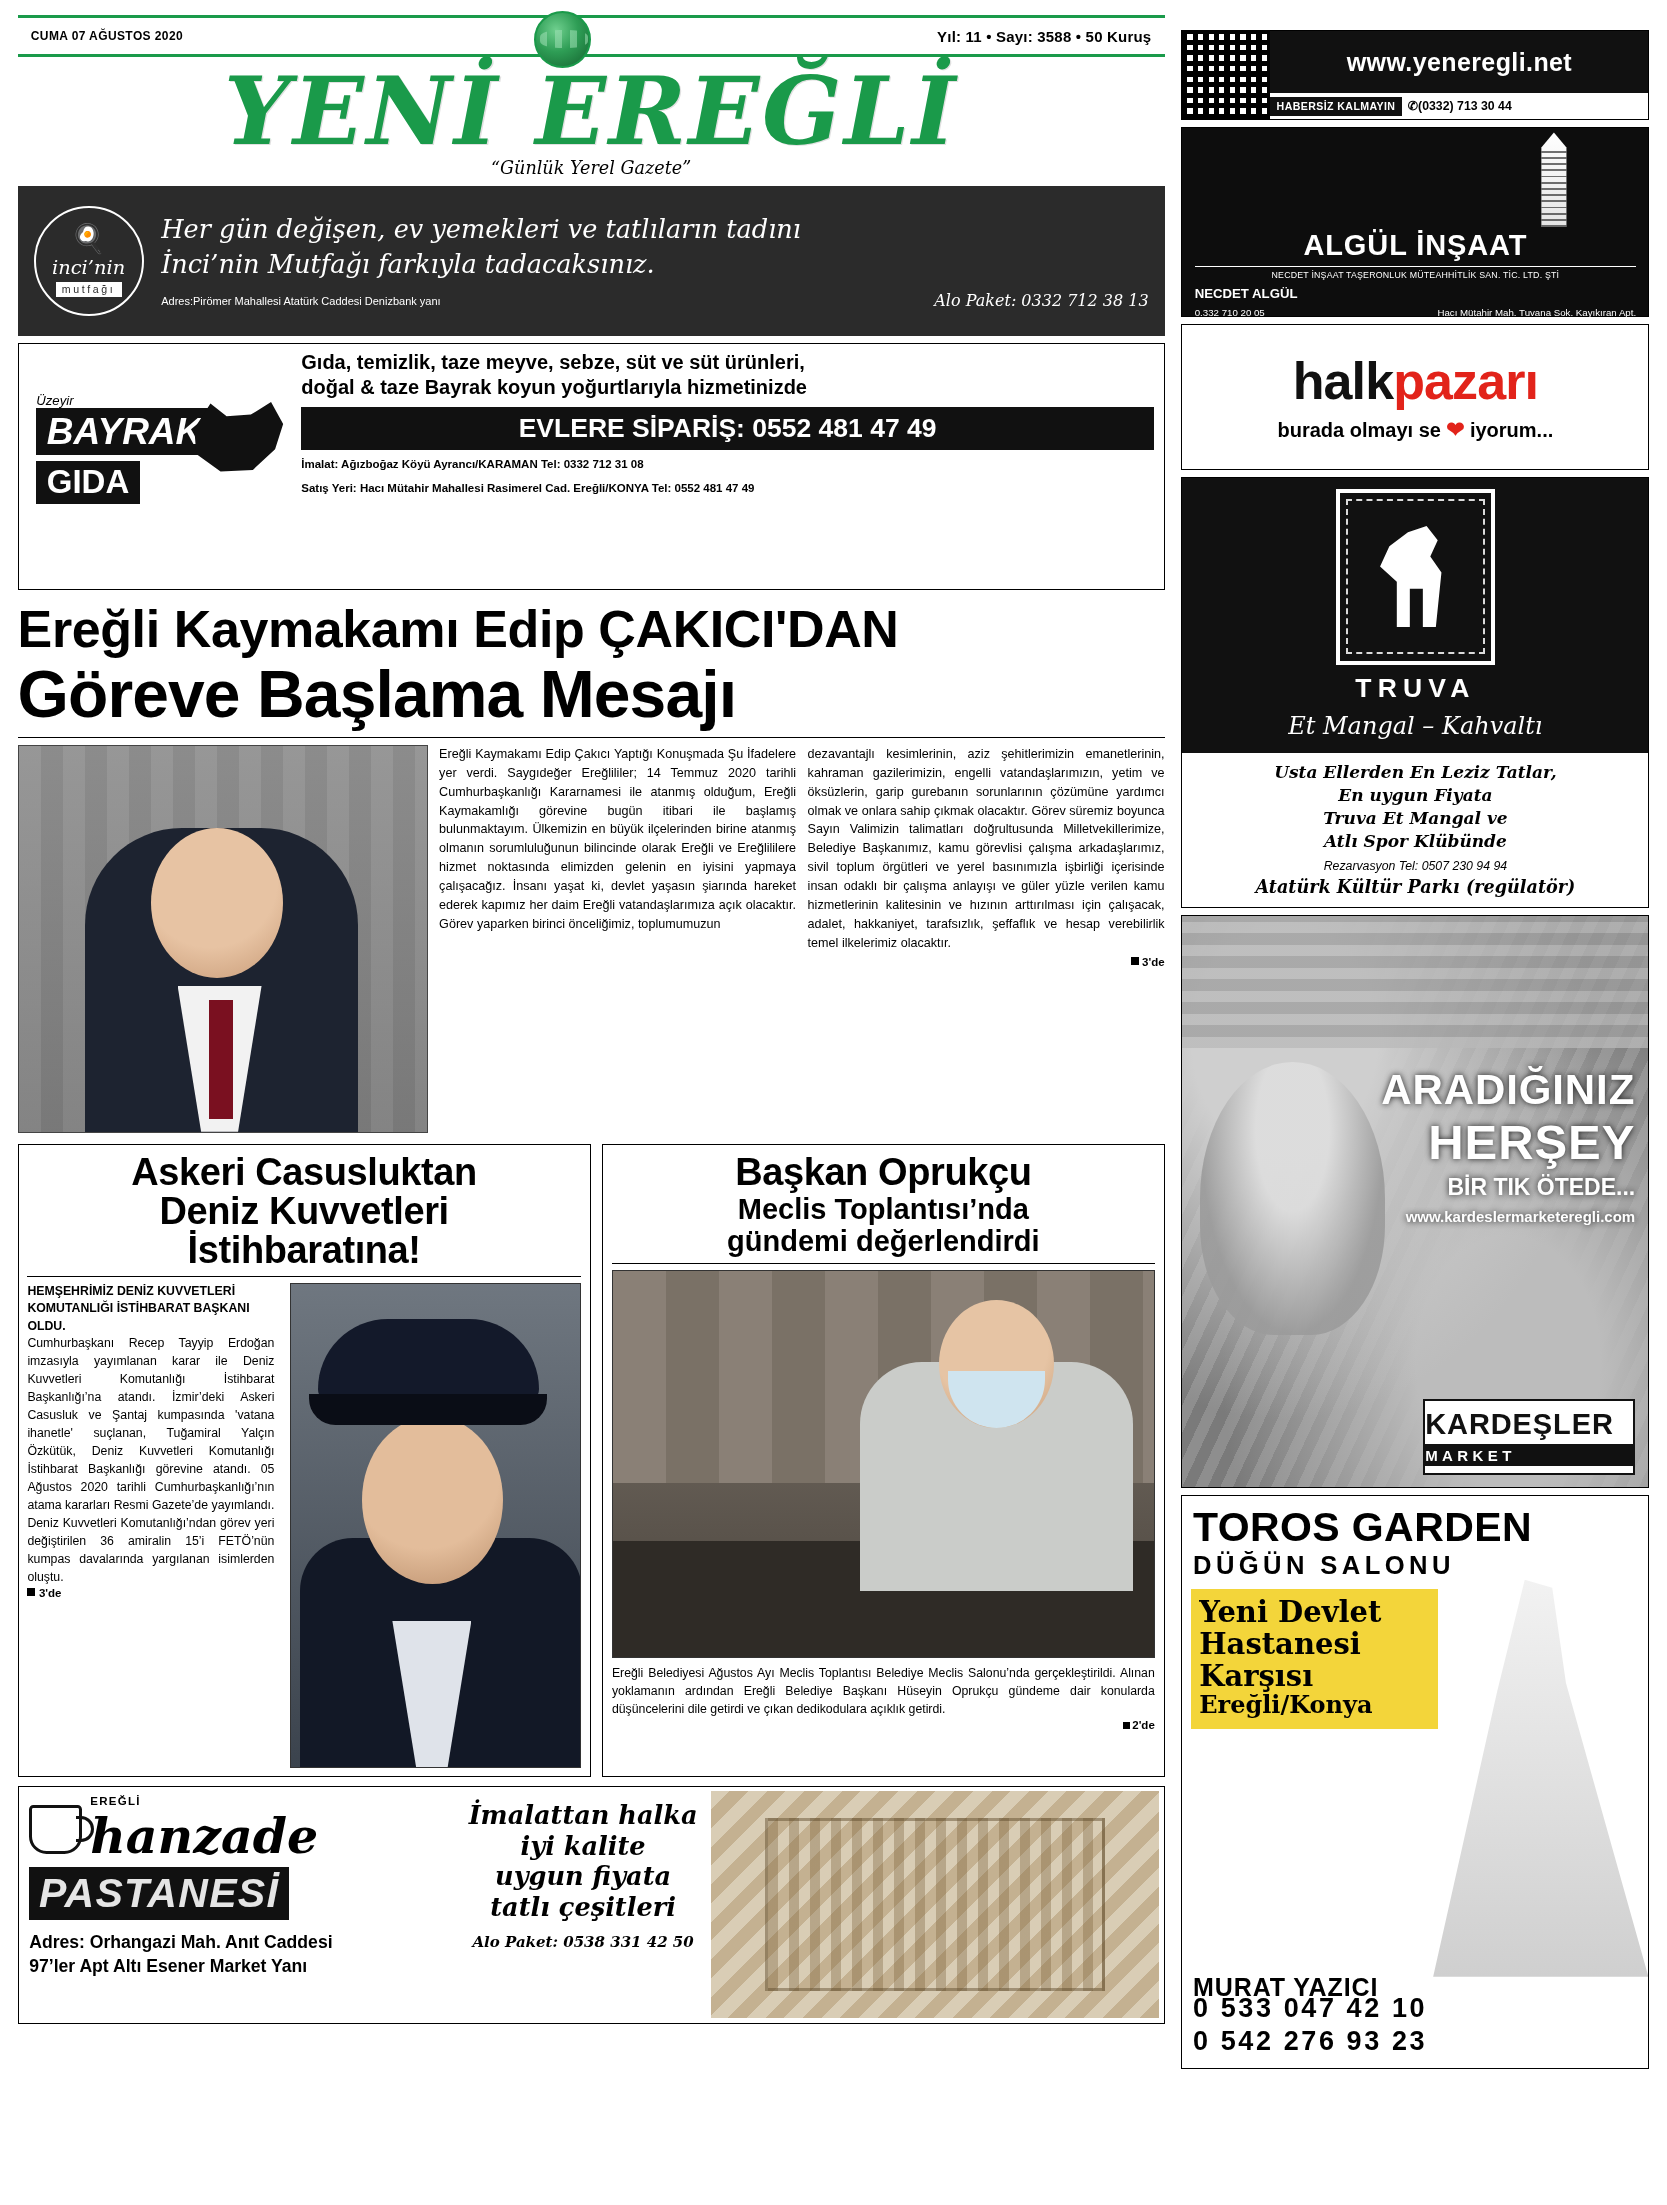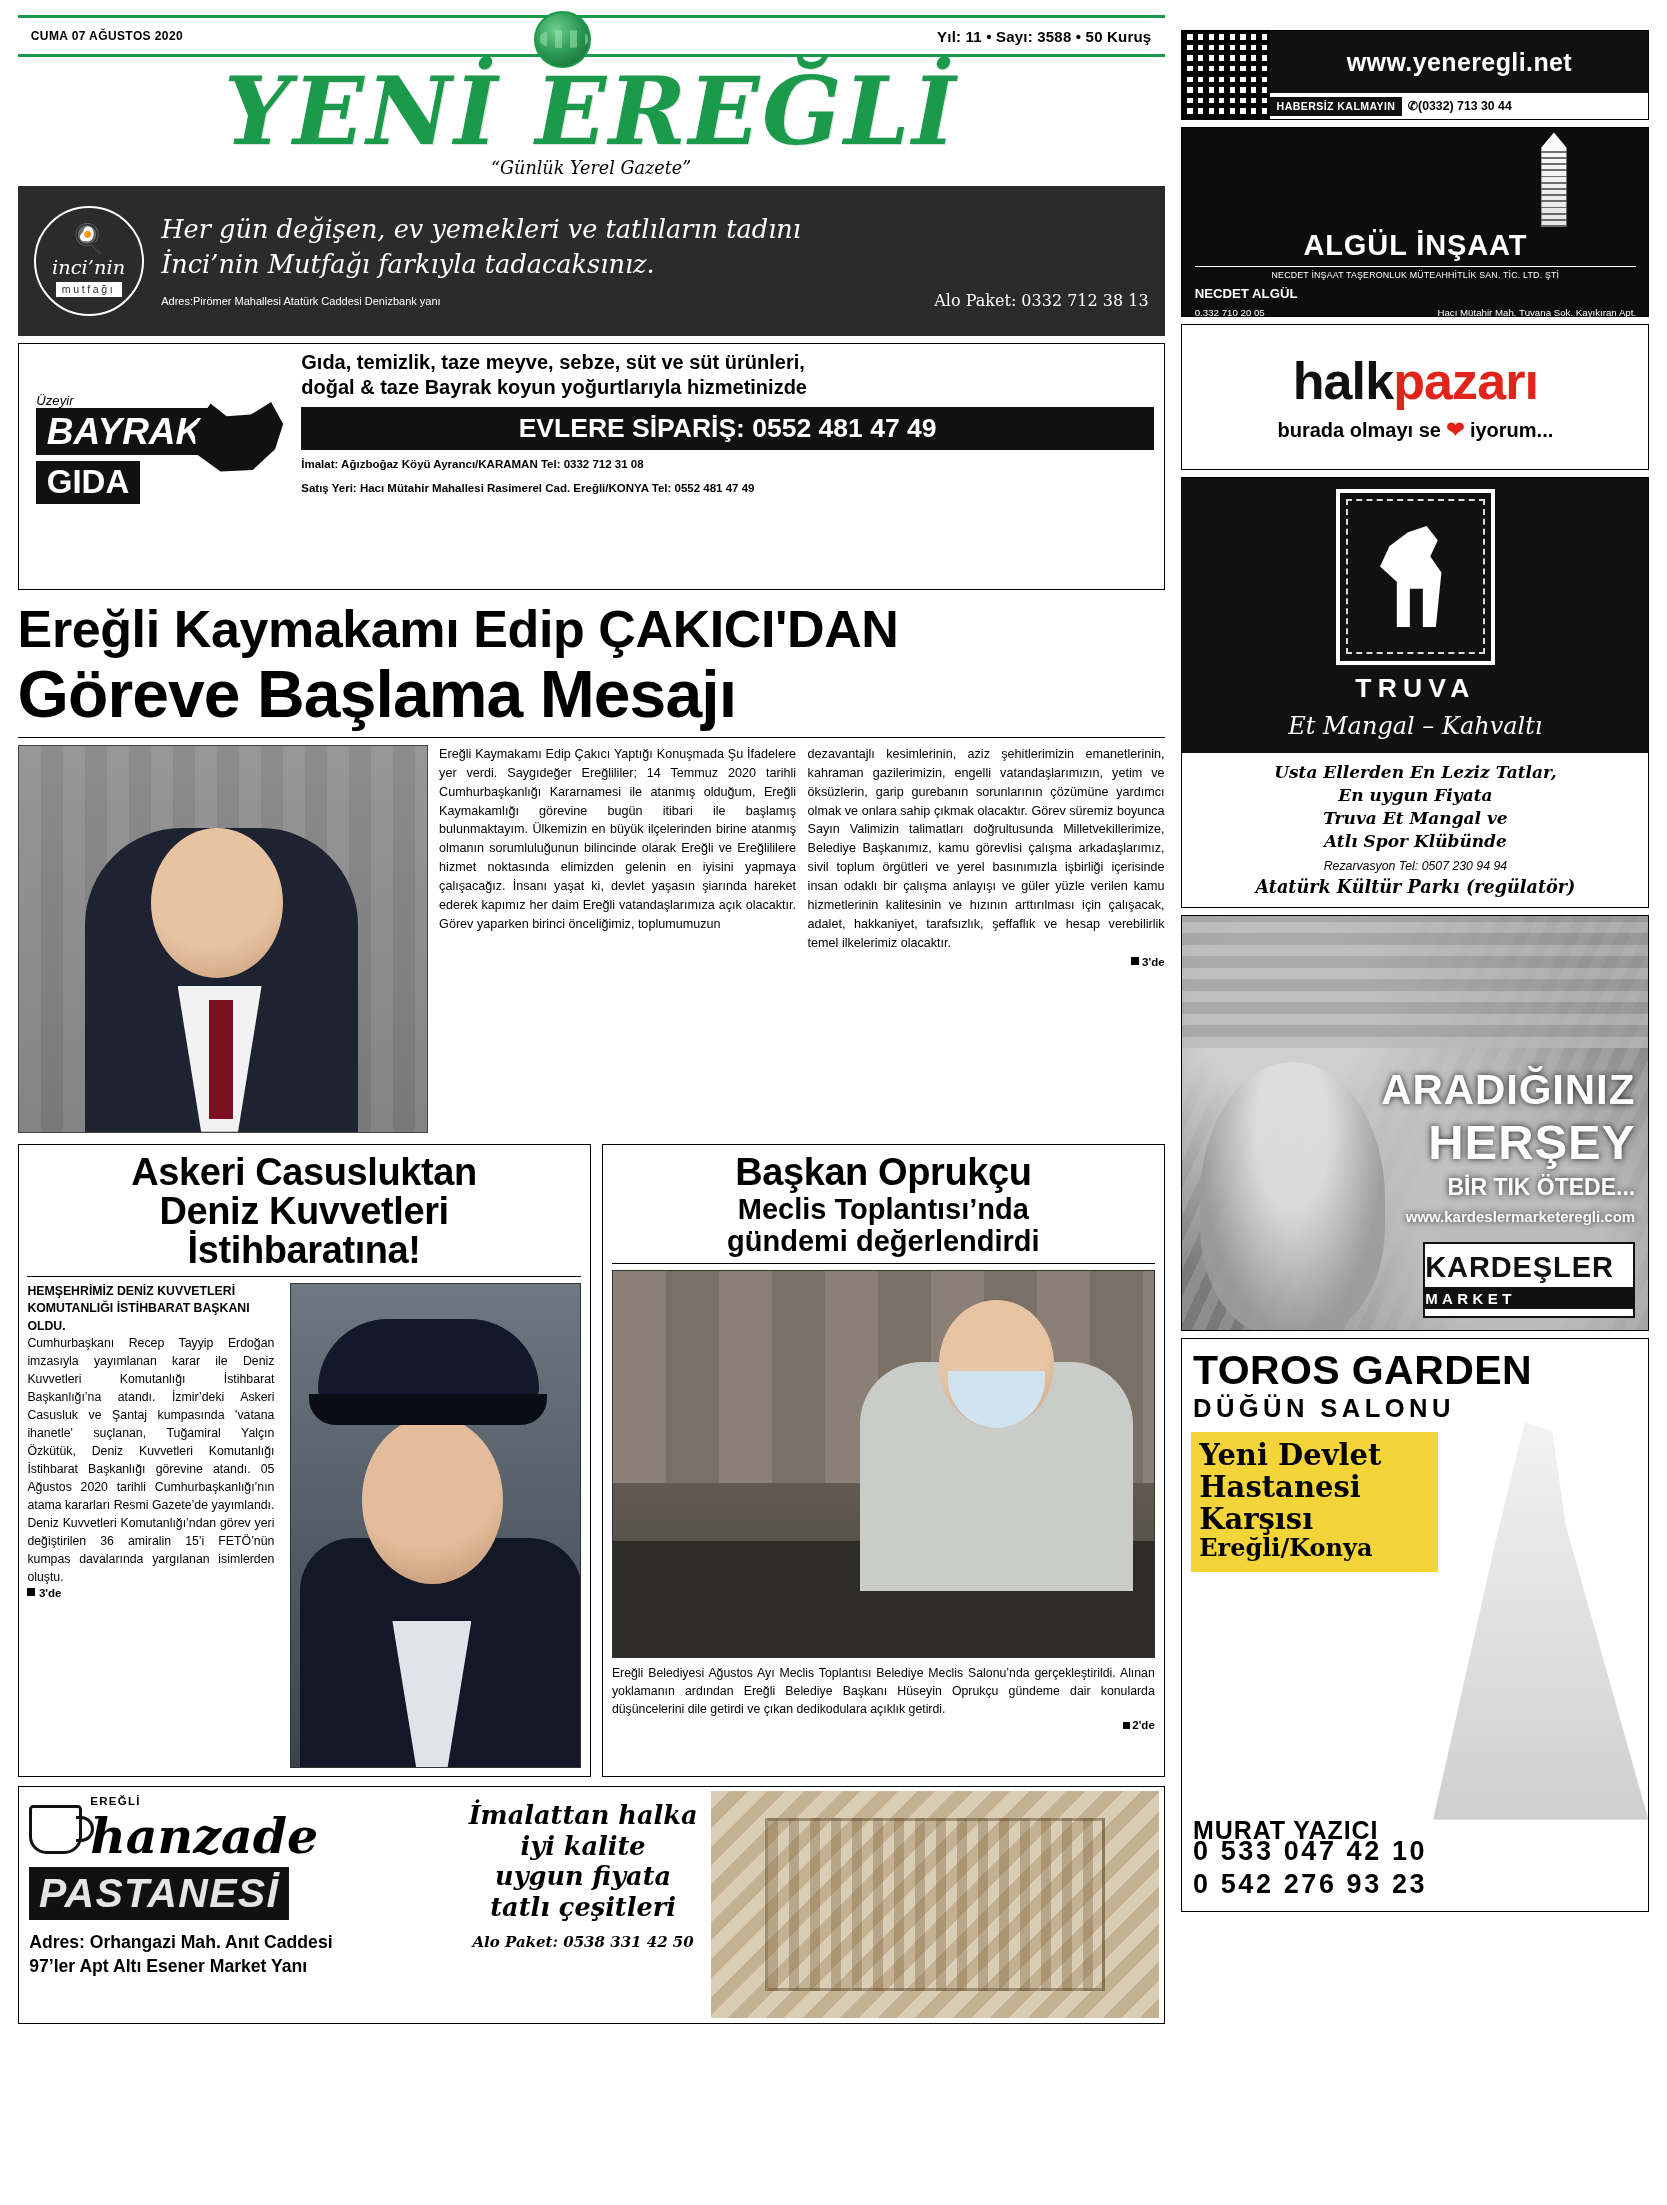--- a/index.html
+++ b/index.html
@@ -102,21 +102,21 @@
      clip-path: polygon(30% 100%, 30% 55%, 12% 40%, 22% 20%, 42% 6%, 62% 0%, 74% 14%, 66% 30%, 78% 46%, 72% 100%, 58% 100%, 58% 62%, 44% 62%, 44% 100%);
   }
   .truva .tname { font-size: 26.5px; font-weight:bold; letter-spacing: 6.2px; margin-top: 8px; }
   .truva .slogan { font-family:"DejaVu Serif",serif; font-style:italic; font-size: 24px; margin-top: 8.8px; }
   .truva-white { background:#fff; color:#000; padding: 8px 8.8px 9.7px; text-align:center; }
   .truva-white .l1 { font-family:"DejaVu Serif",serif; font-style:italic; font-weight:bold; font-size:17px; line-height:1.35; }
   .truva-white .rez { font-style: italic; font-size: 12.3px; margin-top: 6.2px; }
   .truva-white .park { font-family:"DejaVu Serif",serif; font-style:italic; font-weight:bold; font-size: 17.6px; margin-top: 3.5px; }
 
   
-  .kard { height: 416px; position:relative; overflow:hidden; background:#737373; }
+  .kard { height: 573px; position:relative; overflow:hidden; background:#737373; }
   .kard .photo { position:absolute; inset:0;
      background:
        radial-gradient(ellipse at 22% 22%, #cfcfcf 0 18%, transparent 60%),
        radial-gradient(ellipse at 70% 78%, #bcbcbc 0 20%, transparent 62%),
        repeating-linear-gradient(115deg, #8e8e8e 0 11.5px, #7a7a7a 11.5px 23px);
   }
   .kard .shelf { position:absolute; left:0; right:0; top:0; height: 132px;
      background: repeating-linear-gradient(0deg,#b9b9b9 0 11.5px,#9d9d9d 11.5px 23px); opacity:.75; }
   .kard .lady { position:absolute; left: 17.6px; top: 146px; width: 185px; height: 273px;
      background: radial-gradient(ellipse at 50% 25%, #dedede 0 28%, #9b9b9b 70%); border-radius: 50% 50% 40% 40%; opacity:.9;}
@@ -146,21 +146,21 @@
   
   .ad-inci { background:#2b2b2b; color:#fff; height: 150px; margin-top: 6.2px; display:flex; align-items:center; padding: 0 16px; }
   .inci-badge { width: 110px; height: 110px; border-radius:50%; border: 2.2px solid #fff; display:flex; flex-direction:column;
       align-items:center; justify-content:center; flex:0 0 110px; }
   .inci-badge .chef { font-size: 28px; line-height:1; }
   .inci-badge .n1 { font-family:"DejaVu Serif",serif; font-style:italic; font-size: 19.4px; margin-top:2.6px; }
   .inci-badge .n2 { font-size: 10.6px; letter-spacing:2.6px; background:#fff; color:#2b2b2b; padding: 1.8px 6.2px; margin-top:2.6px; }
   .inci-text { flex:1; padding-left: 17.6px; }
   .inci-text .l { font-family:"DejaVu Serif",serif; font-style:italic; font-size: 25.6px; line-height:1.35; }
   .inci-text .foot { display:flex; justify-content:space-between; align-items:center; margin-top: 9.7px; font-size: 11px; }
-  .inci-text .foot .alo { font-family:"DejaVu Serif",serif; font-size: 16px; }
+  .inci-text .foot .alo { font-family:"DejaVu Serif",serif; font-style:italic; font-size: 16px; }
 
   .ad-bayrak { border: 1.8px solid #000; height: 247px; margin-top: 7px; display:flex; }
   .bayrak-left { width: 273px; flex:0 0 273px; position:relative; background:#fff; }
   .bayrak-logo { position:absolute; left: 17.6px; top: 49px; width: 185px; }
   .bayrak-logo .b1 { background:#111; color:#fff; font-size: 37px; font-weight:bold; font-style:italic; padding: 2.6px 10.6px; display:inline-block;}
   .bayrak-logo .b0 { font-size: 13.2px; font-style:italic; }
   .bayrak-logo .b2 { background:#111; color:#fff; font-size: 33px; font-weight:bold; padding: 2.6px 10.6px; display:inline-block; margin-top: 5.3px;}
   .cow { position:absolute; right: 4.4px; top: 53px; width: 101px; height: 79px; background:#111;
      clip-path: polygon(8% 40%, 24% 8%, 40% 24%, 64% 22%, 84% 6%, 96% 34%, 88% 66%, 66% 92%, 34% 94%, 10% 72%); }
   .bayrak-right { flex:1; padding: 6.2px 9.7px; position:relative; }

